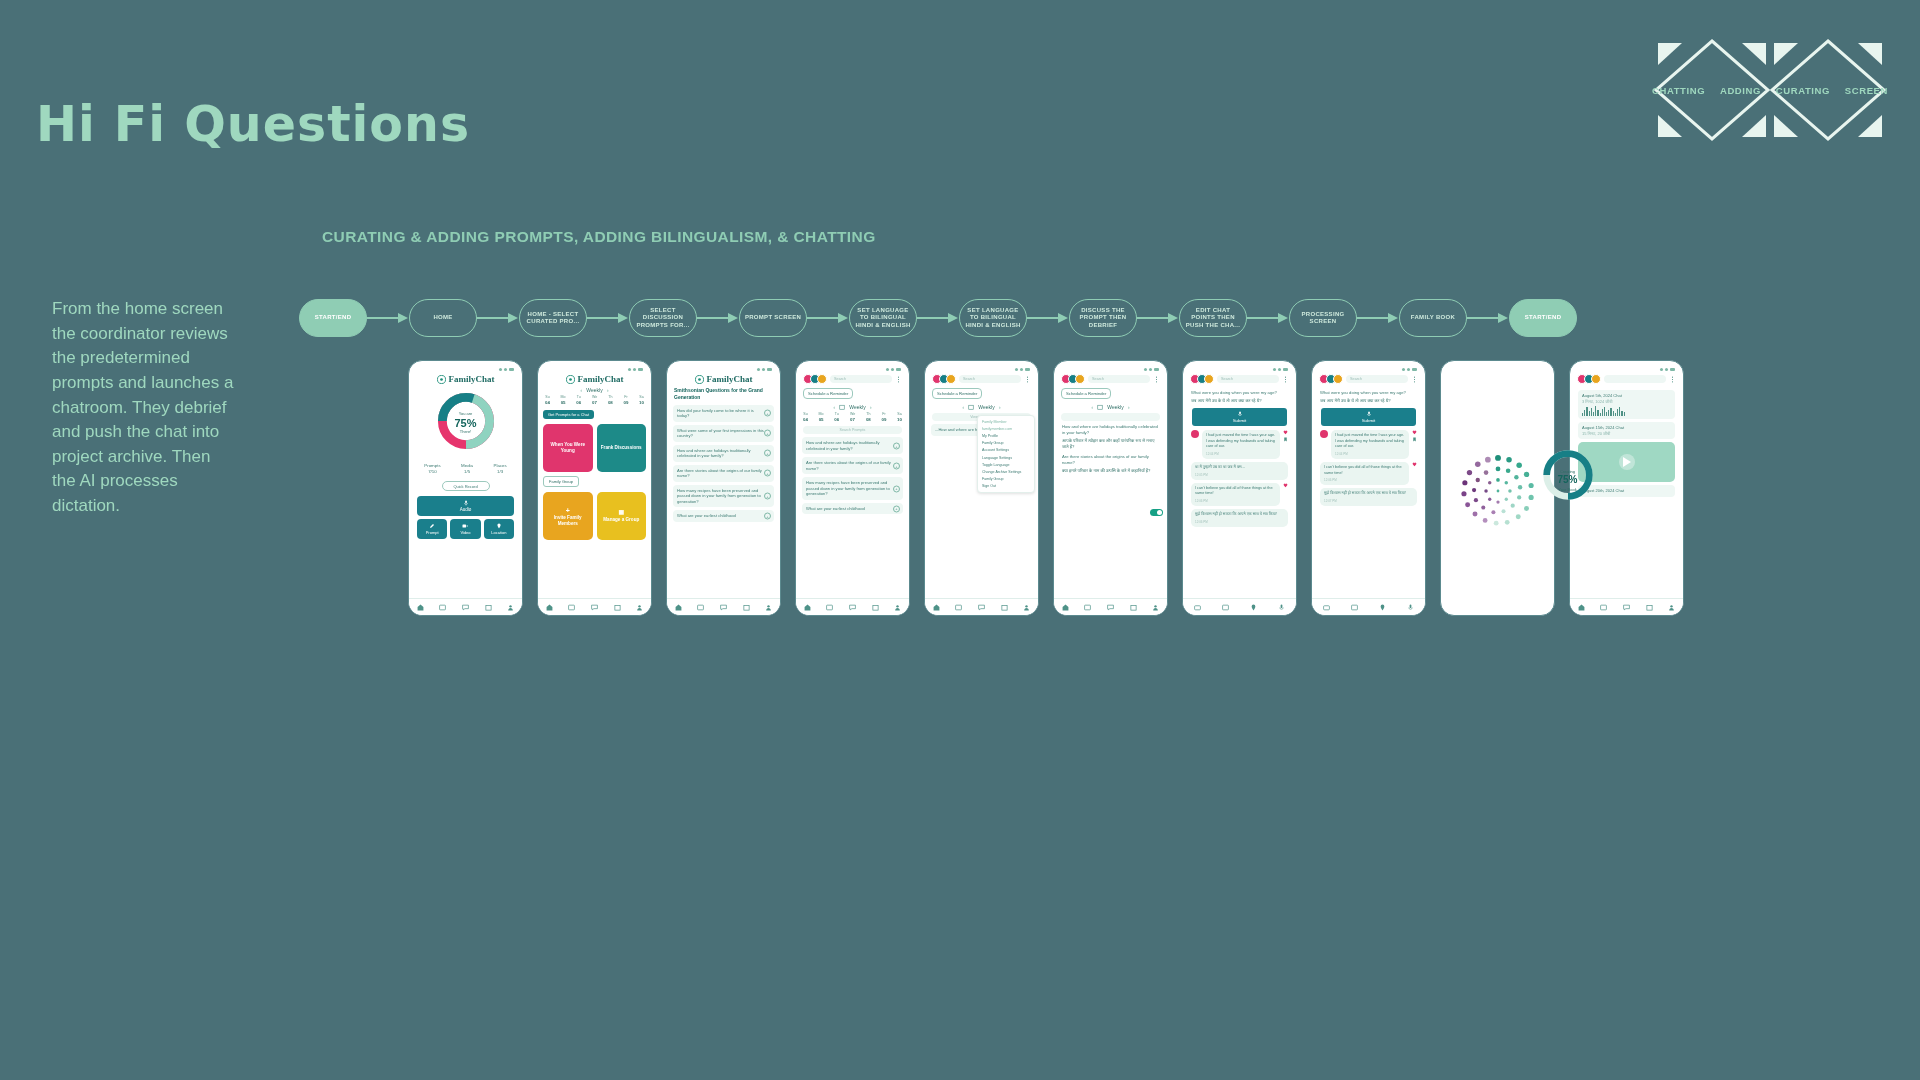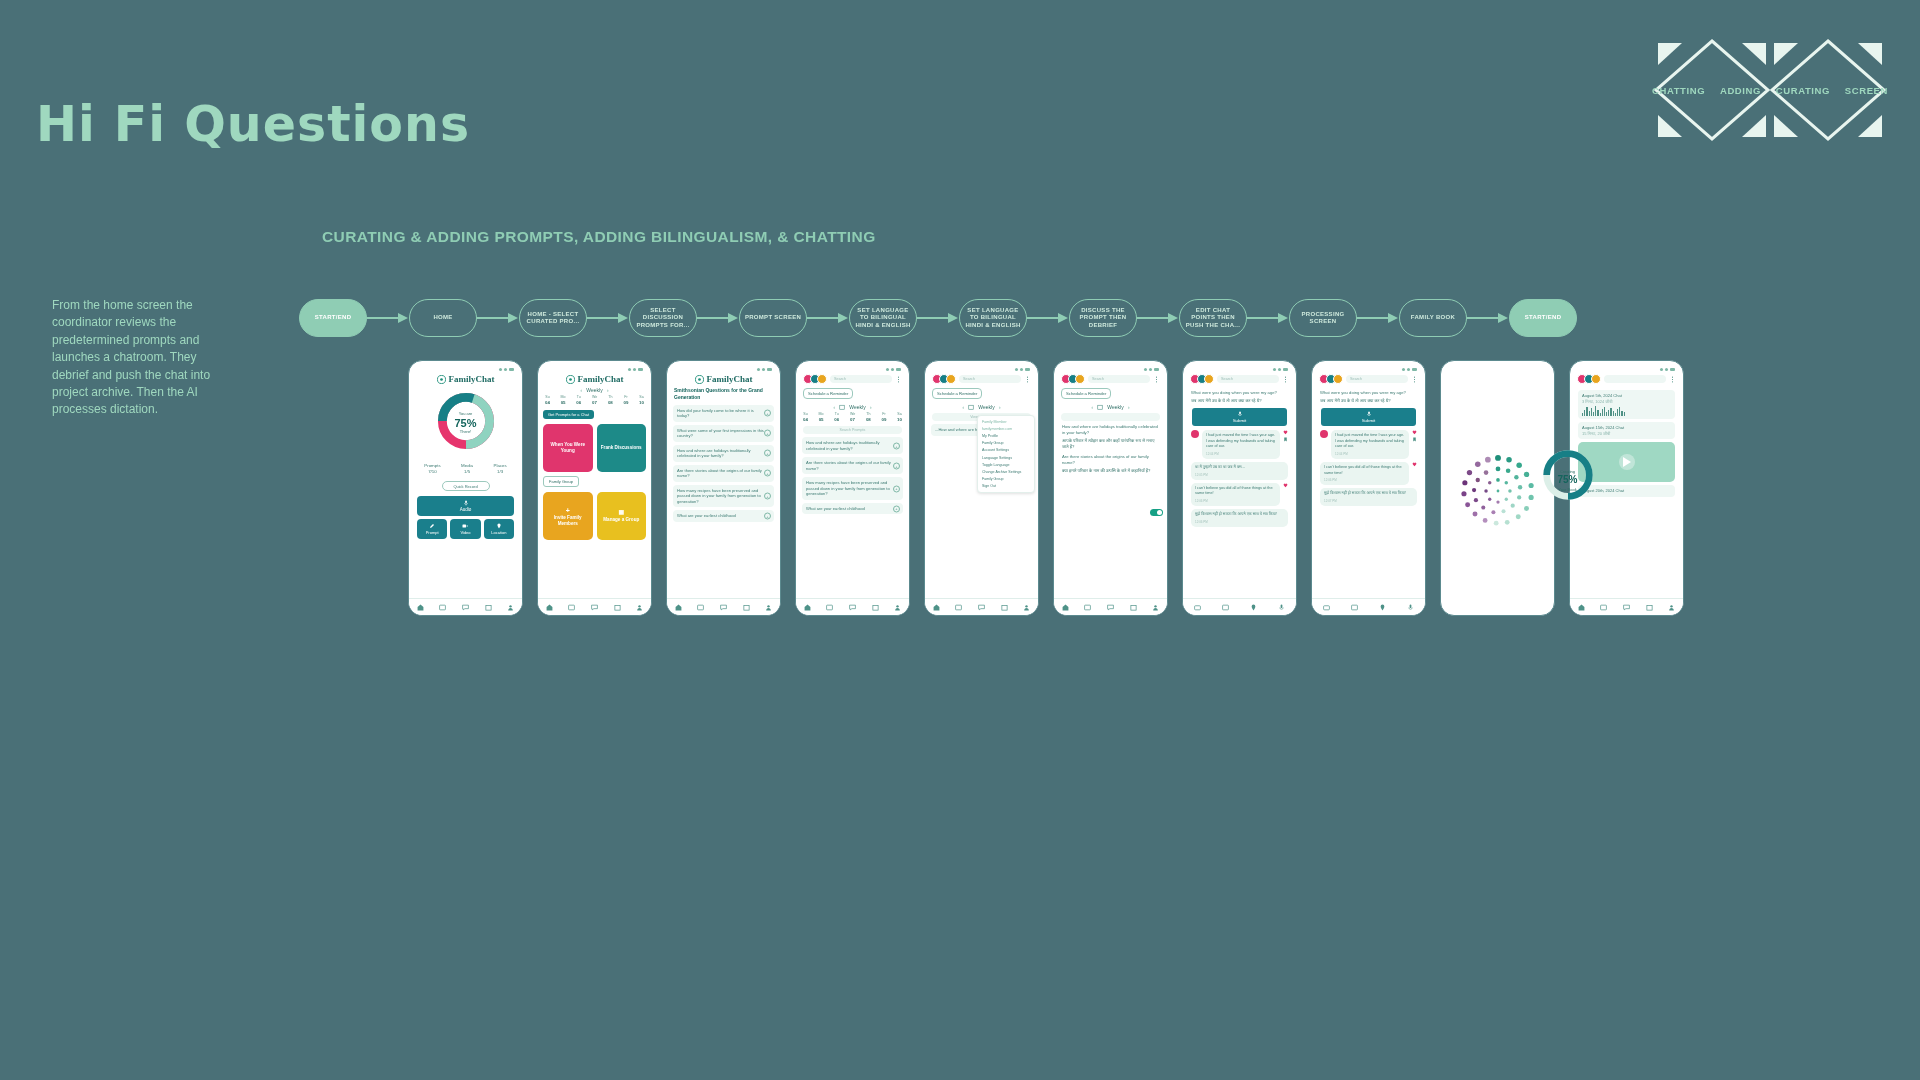--- a/index.html
+++ b/index.html
@@ -28,21 +28,21 @@
   }
   
   .section-heading {
     position:absolute; left:322px; top:228px;
     font-size:15.5px; font-weight:bold; letter-spacing:0.4px;
     color:#8fcdb4;
   }
   
   .desc {
     position:absolute; left:52px; top:297px; width:182px;
-    font-size:12px; line-height:1.45; color:#9fd8bf;
+    font-size:17px; line-height:1.45; color:#9fd8bf;
   }
   
   .flow {
     position:absolute; left:299px; top:299px;
     display:flex; align-items:center;
   }
   .flow-node {
     width:68px; height:38px; border-radius:19px;
     border:1.5px solid #8fcdb4;
     display:flex; align-items:center; justify-content:center;

